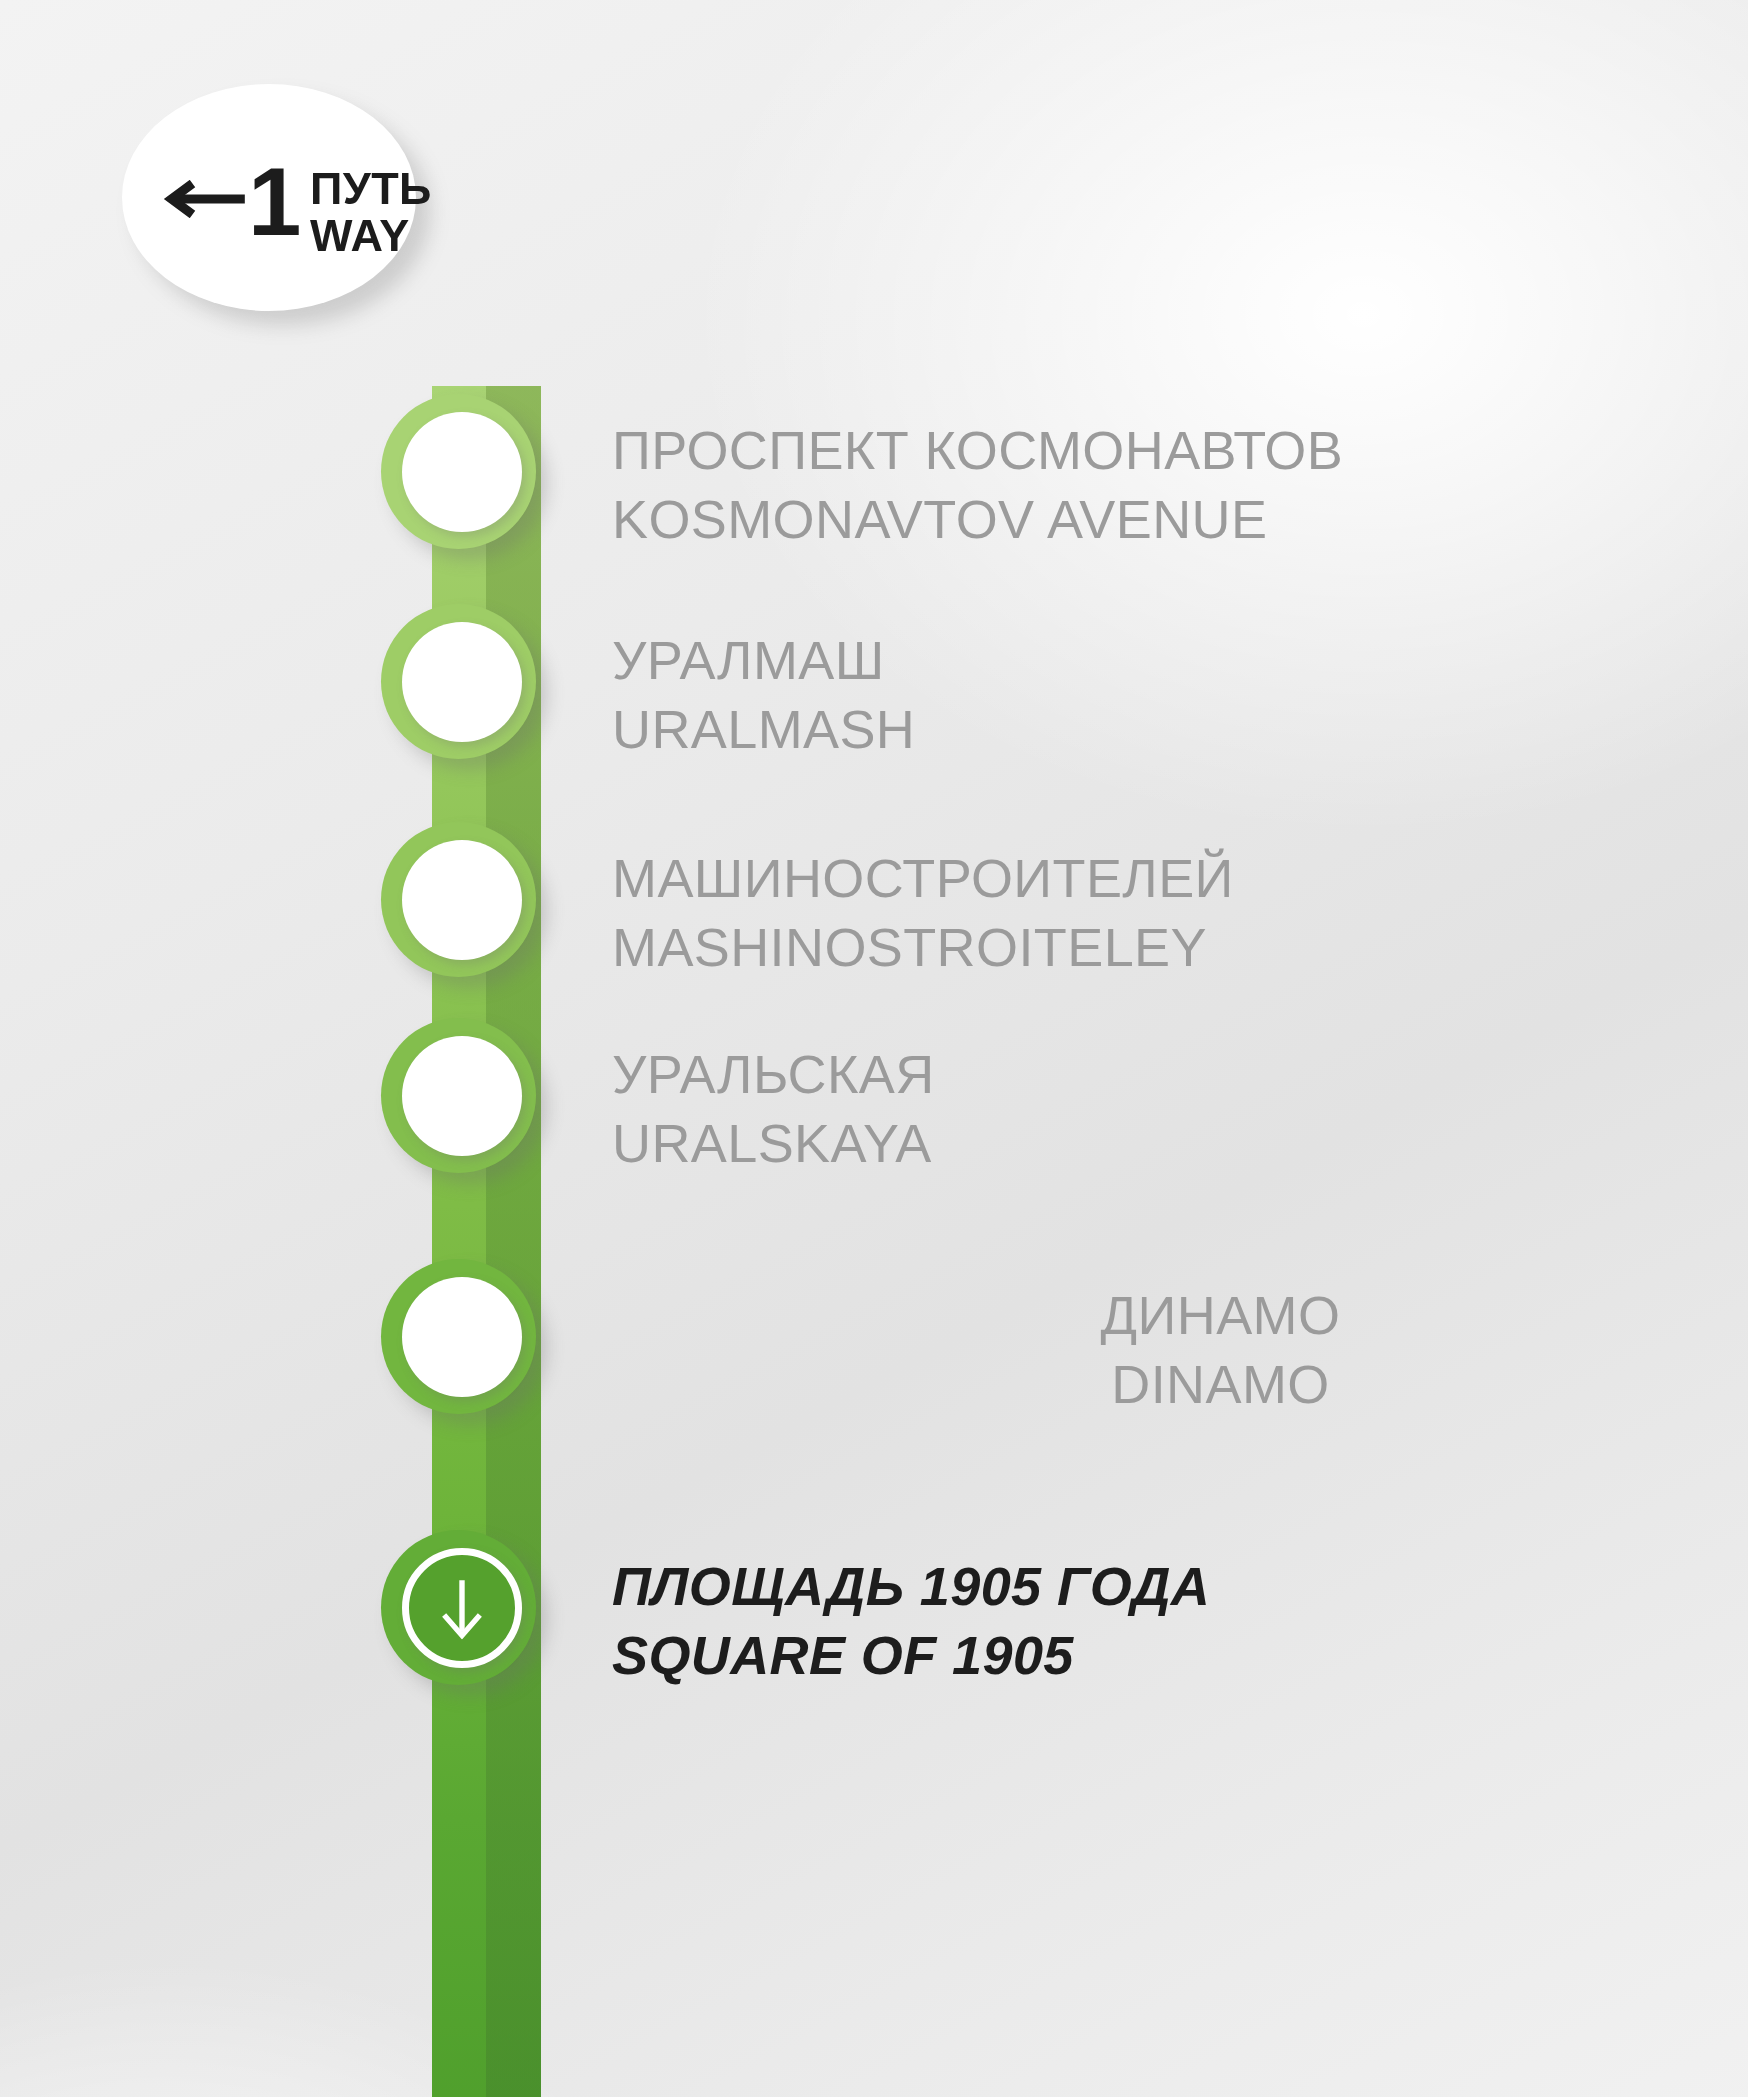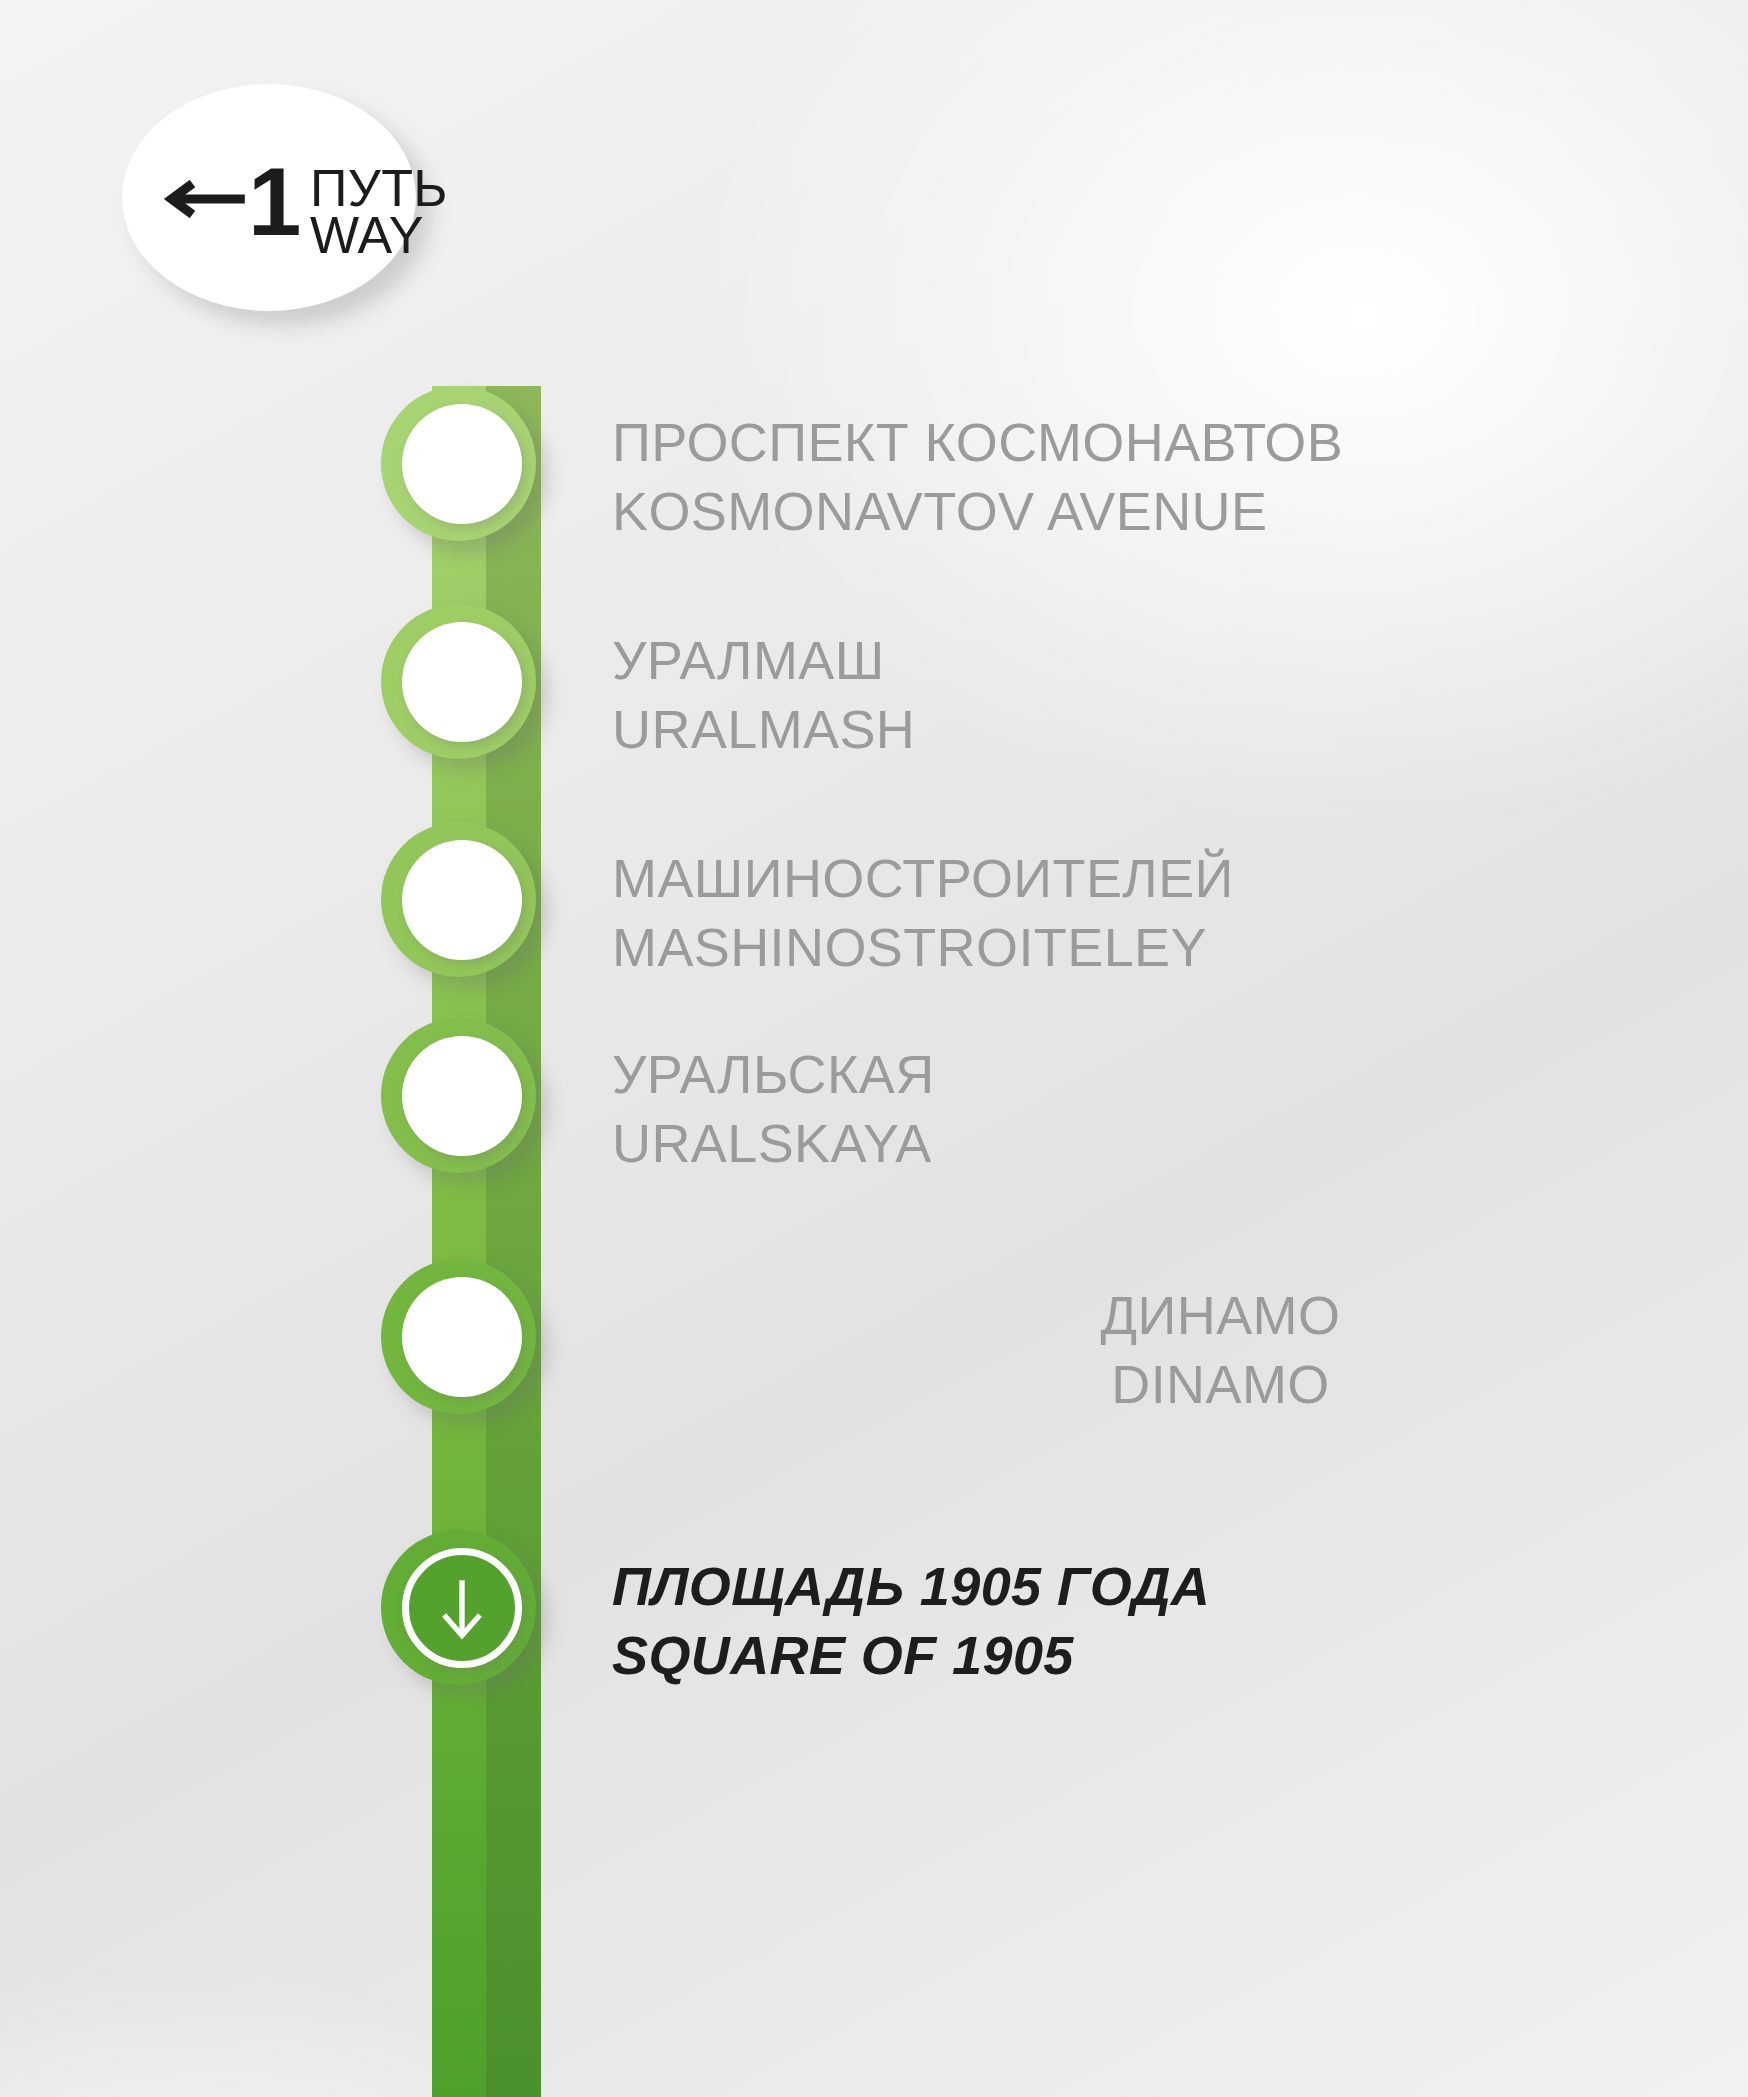--- a/index.html
+++ b/index.html
@@ -57,23 +57,23 @@
     font-weight: bold;
     line-height: 96px;
     color: #1c1c1c;
     letter-spacing: -2.5px;
   }
   #way-words {
     position: absolute;
     left: 188px;
     top: 81px;
     color: #1c1c1c;
-    font-weight: normal;
+    font-weight: bold;
     line-height: 47px;
-    font-size: 52px;
+    font-size: 45px;
     letter-spacing: 0.4px;
   }
   #way-words div { white-space: nowrap; }
 
   
   #track {
     position: absolute;
     left: 369px;
     top: 386px;
     width: 235px;
@@ -199,21 +199,21 @@
     <div id="way-words">
       <div>ПУТЬ</div>
       <div>WAY</div>
     </div>
   </div>
 
   <div id="track">
     <div id="spine"></div>
     <div id="spine-dark"></div>
 
-    <div class="station" style="top:0px;">
+    <div class="station" style="top:8px;">
       <div class="blob lobe" style="top:0px; background:#a8d373;"></div>
       <div class="disc"></div>
       <div class="label dim" style="top:26px;">
         <span class="ru">ПРОСПЕКТ КОСМОНАВТОВ</span>
         <span class="en">KOSMONAVTOV AVENUE</span>
       </div>
     </div>
 
     <div class="station" style="top:218px;">
       <div class="blob lobe" style="top:0px; background:#9ecd66;"></div>

